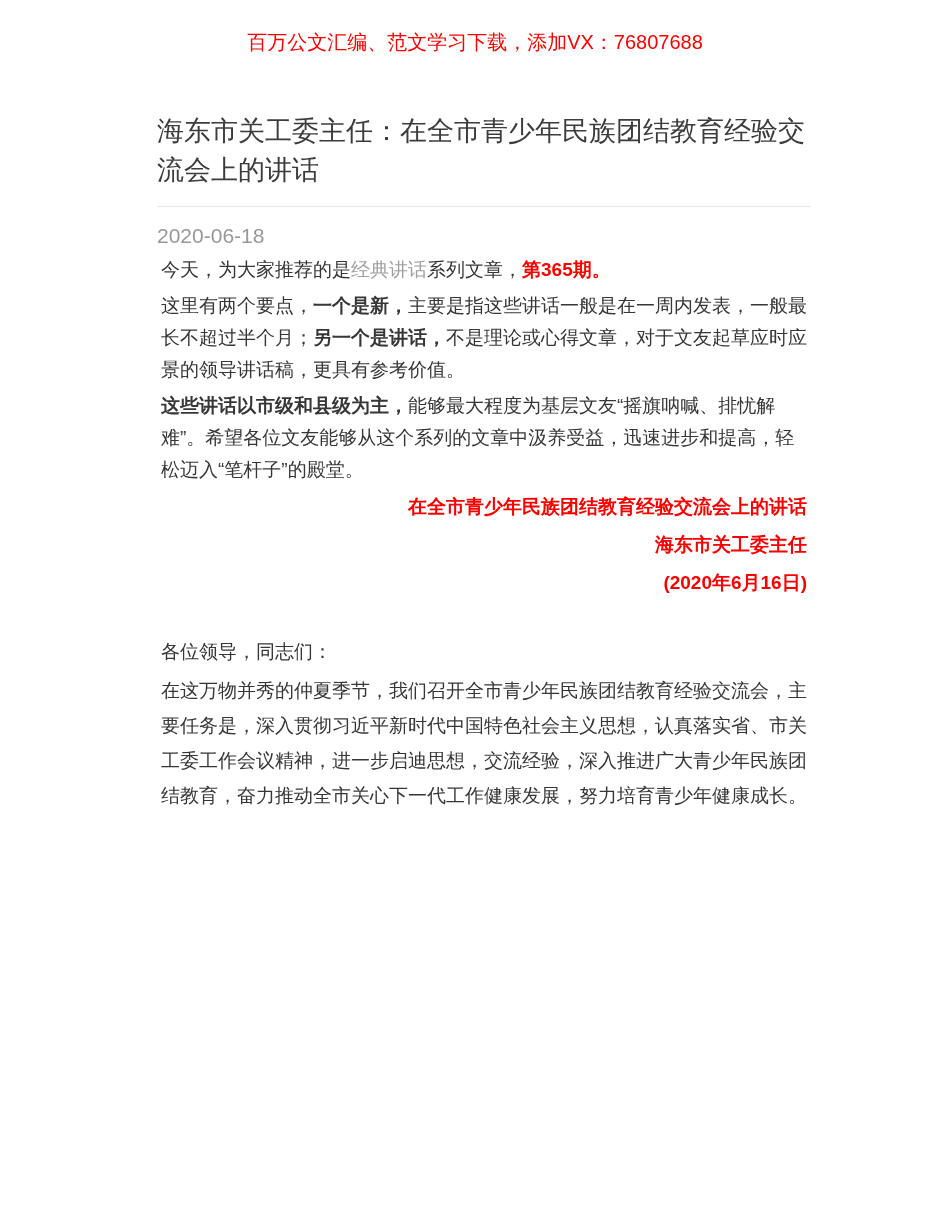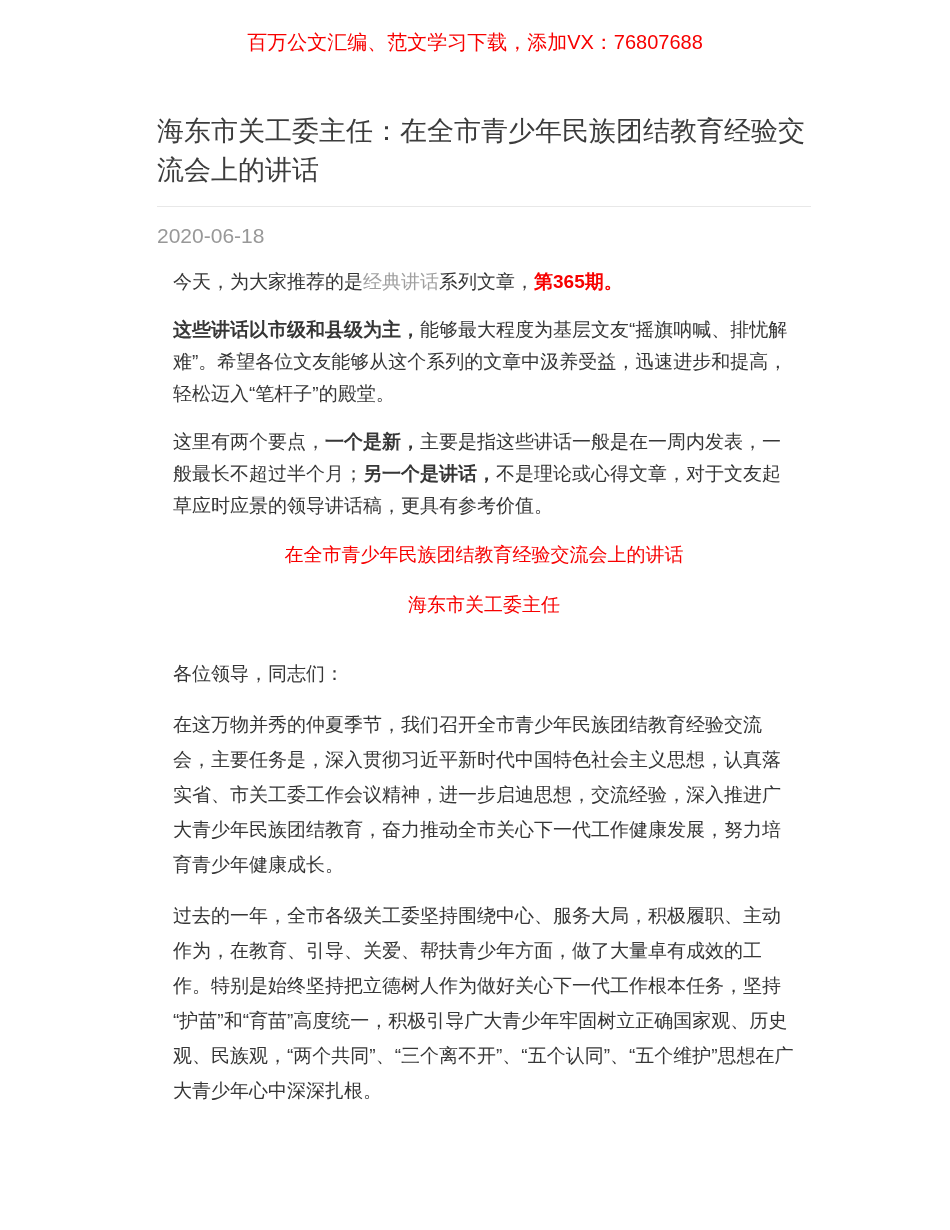--- a/index.html
+++ b/index.html
@@ -41,26 +41,26 @@
   .date{
     margin-top:16px;
     font-size:21px;line-height:26px;
     color:var(--date);
   }
   .article-body{
     margin-top:0;
     font-size:19px;
     color:var(--text);
   }
-  .article-body p{margin:16px;}
+  .article-body p{margin:4px;}
   p.intro{line-height:32px;}
   p.heading{
     line-height:34px;
-    text-align:center;
-    font-weight:400;
+    text-align:right;
+    font-weight:700;
     color:var(--accent);
   }
   p.speech{line-height:35px;}
   p.gap{margin-top:34px;}
   span.normal{color:inherit;}
   span.muted{color:var(--muted);font-family:"DejaVu Serif","Liberation Serif",serif;}
   span.bold{font-weight:700;}
   span.red{font-weight:700;color:var(--accent);}
 </style>
 </head>
@@ -69,21 +69,21 @@
 <div class="promo">
   <span>百万公文汇编、范文学习下载，添加VX：76807688</span>
 </div>
 
 <div class="content">
   <h1 class="title">海东市关工委主任：在全市青少年民族团结教育经验交流会上的讲话</h1>
   <hr class="divider">
   <div class="date">2020-06-18</div>
   <div class="article-body">
       <p class="intro"><span class="normal">今天，为大家推荐的是</span><span class="muted">经典讲话</span><span class="normal">系列文章，</span><span class="red">第365期。</span></p>
+      <p class="intro"><span class="normal">这里有两个要点，</span><span class="bold">一个是新，</span><span class="normal">主要是指这些讲话一般是在一周内发表，一般最长不超过半个月；</span><span class="bold">另一个是讲话，</span><span class="normal">不是理论或心得文章，对于文友起草应时应景的领导讲话稿，更具有参考价值。</span></p>
       <p class="intro"><span class="bold">这些讲话以市级和县级为主，</span><span class="normal">能够最大程度为基层文友“摇旗呐喊、排忧解难”。希望各位文友能够从这个系列的文章中汲养受益，迅速进步和提高，轻松迈入“笔杆子”的殿堂。</span></p>
-      <p class="intro"><span class="normal">这里有两个要点，</span><span class="bold">一个是新，</span><span class="normal">主要是指这些讲话一般是在一周内发表，一般最长不超过半个月；</span><span class="bold">另一个是讲话，</span><span class="normal">不是理论或心得文章，对于文友起草应时应景的领导讲话稿，更具有参考价值。</span></p>
       <p class="heading"><span class="normal">在全市青少年民族团结教育经验交流会上的讲话</span></p>
       <p class="heading"><span class="normal">海东市关工委主任</span></p>
+      <p class="heading"><span class="normal">(2020年6月16日)</span></p>
       <p class="speech gap"><span class="normal">各位领导，同志们：</span></p>
       <p class="speech"><span class="normal">在这万物并秀的仲夏季节，我们召开全市青少年民族团结教育经验交流会，主要任务是，深入贯彻习近平新时代中国特色社会主义思想，认真落实省、市关工委工作会议精神，进一步启迪思想，交流经验，深入推进广大青少年民族团结教育，奋力推动全市关心下一代工作健康发展，努力培育青少年健康成长。</span></p>
-      <p class="speech"><span class="normal">过去的一年，全市各级关工委坚持围绕中心、服务大局，积极履职、主动作为，在教育、引导、关爱、帮扶青少年方面，做了大量卓有成效的工作。特别是始终坚持把立德树人作为做好关心下一代工作根本任务，坚持“护苗”和“育苗”高度统一，积极引导广大青少年牢固树立正确国家观、历史观、民族观，“两个共同”、“三个离不开”、“五个认同”、“五个维护”思想在广大青少年心中深深扎根。</span></p>
     </div>
 </div>
 
 </body></html>

